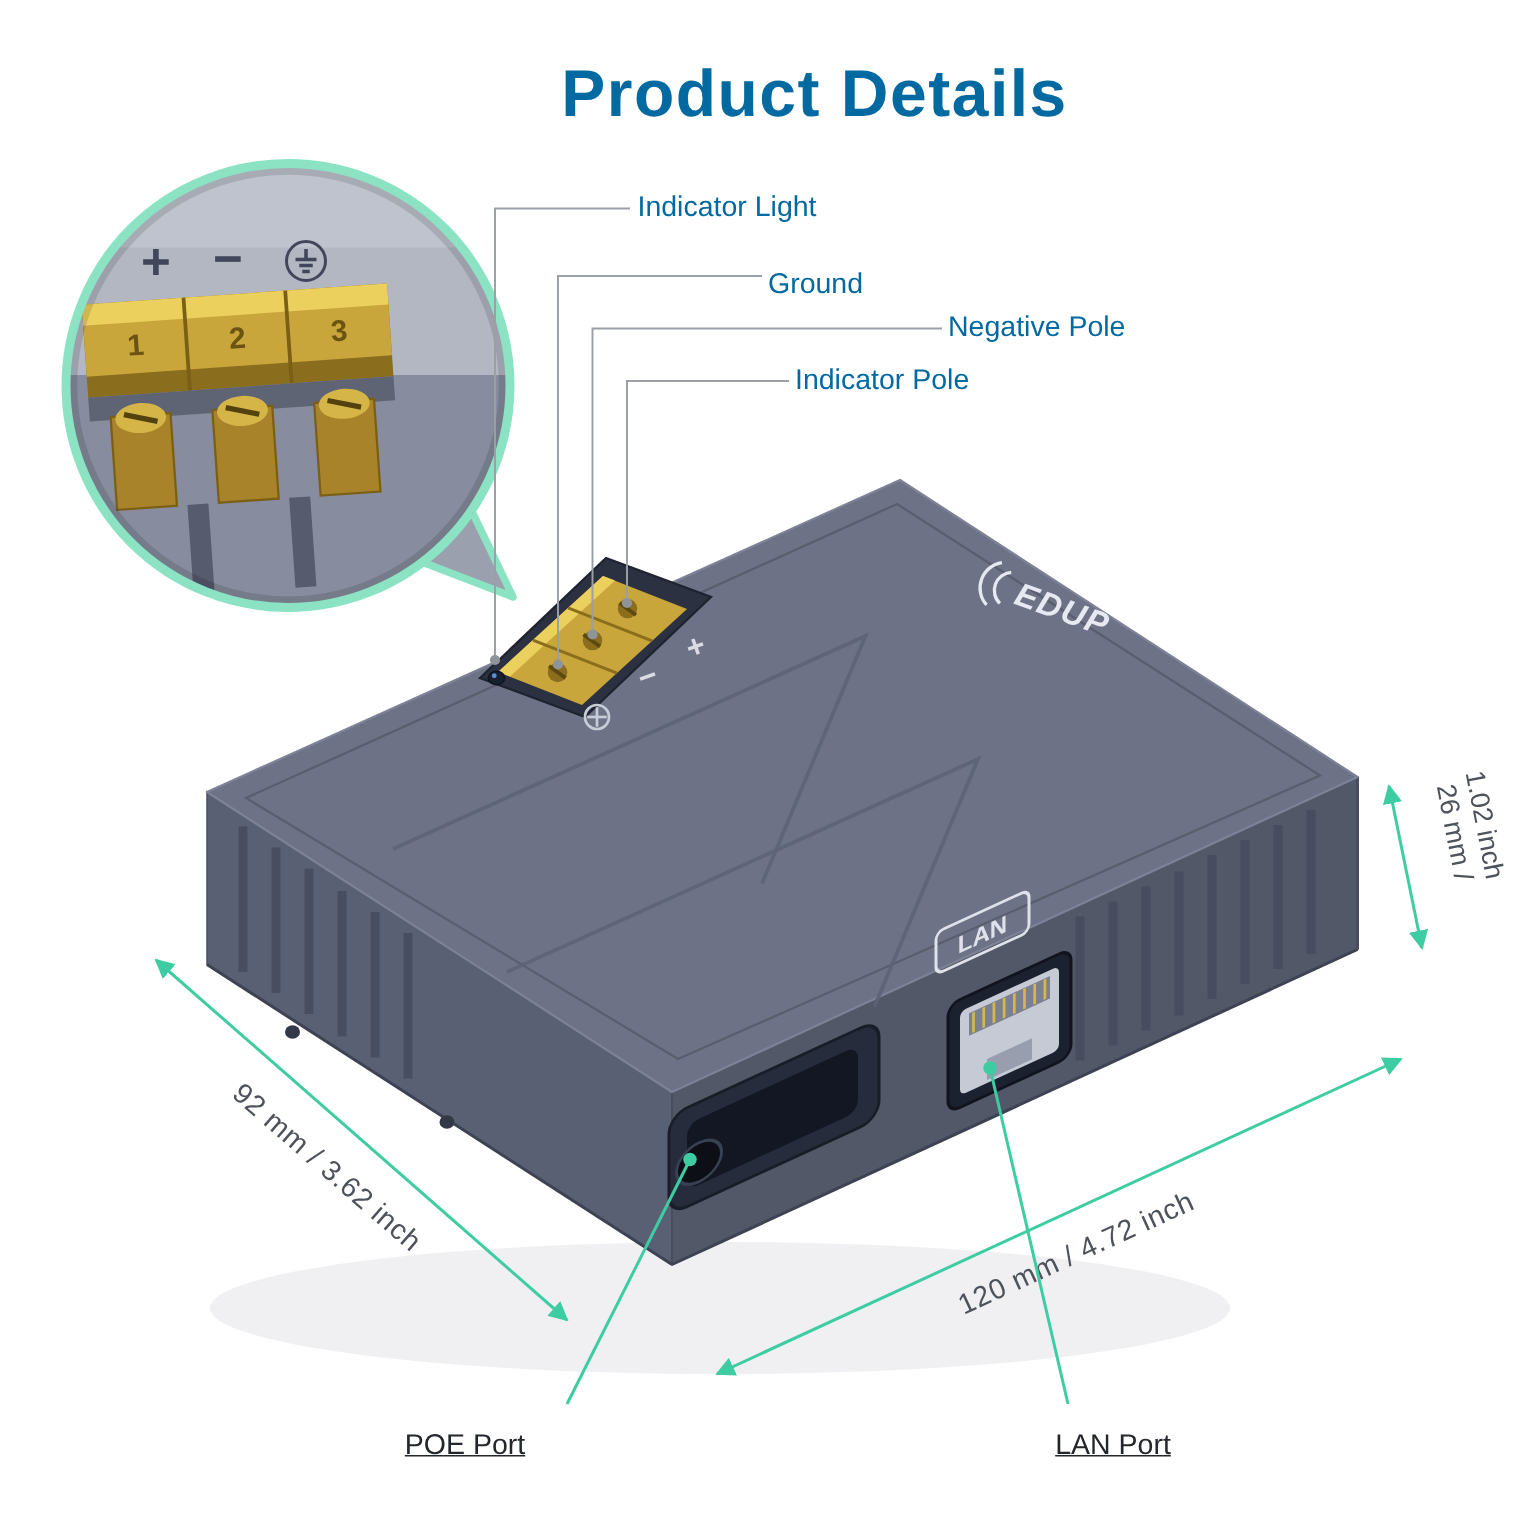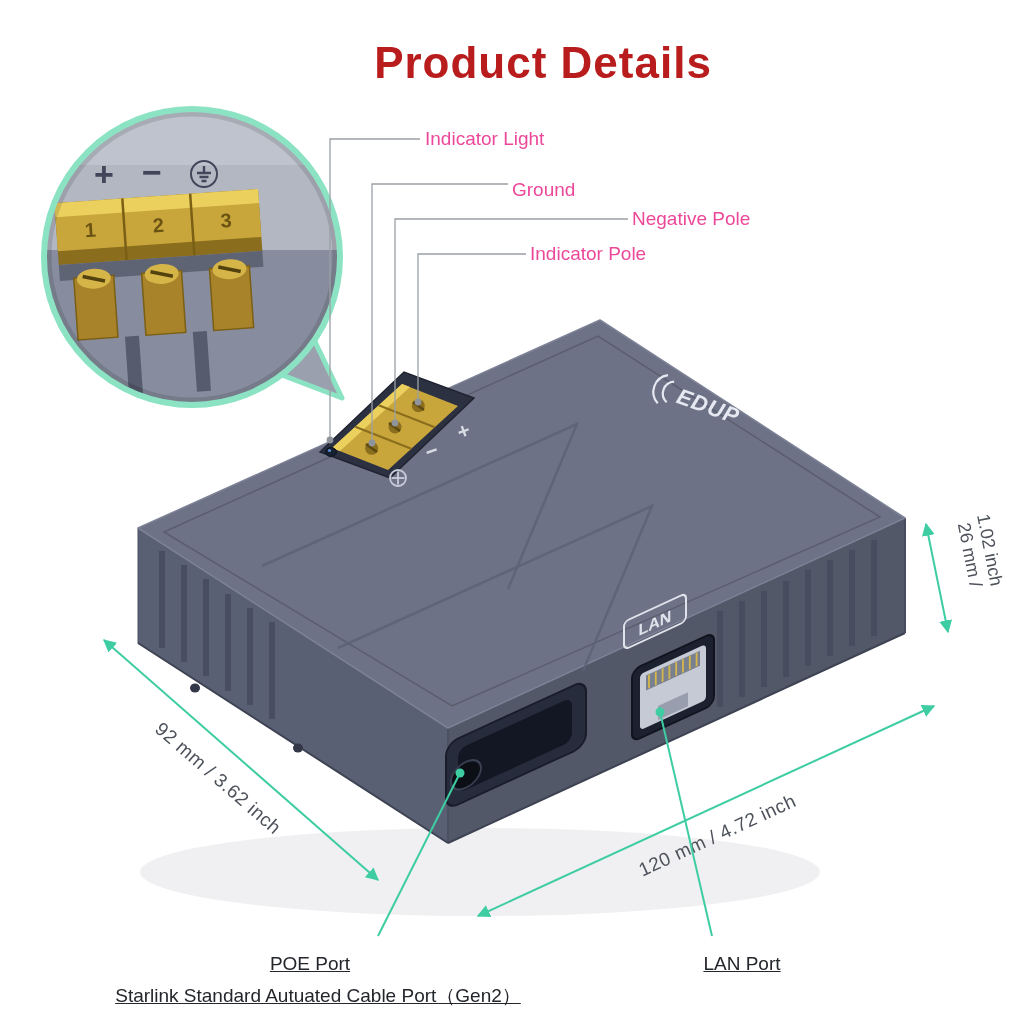--- a/index.html
+++ b/index.html
@@ -3,24 +3,24 @@
 <meta charset="utf-8">
 <style>
   html,body{margin:0;padding:0;background:#ffffff;}
   .canvas{
     position:relative;width:1024px;height:1024px;background:#ffffff;
     overflow:hidden;font-family:"Liberation Sans",sans-serif;
   }
   svg{font-family:"Liberation Sans",sans-serif;}
   .page-title{
     position:absolute;top:38px;left:543px;transform:translateX(-50%);
-    font-size:44px;font-weight:700;color:#b91c1c;letter-spacing:1px;white-space:nowrap;
+    font-size:44px;font-weight:700;color:#0369a1;letter-spacing:1px;white-space:nowrap;
   }
   .label{
-    position:absolute;font-size:19px;color:#ec4899;white-space:nowrap;line-height:22px;
+    position:absolute;font-size:19px;color:#0369a1;white-space:nowrap;line-height:22px;
   }
   .label.centered{transform:translateX(-50%);}
   .label.dark{color:#23262b;text-decoration:underline;}
 </style>
 </head>
 <body>
 
 <div class="canvas">
 
   <svg width="1024" height="1024" viewBox="0 0 1024 1024" style="position:absolute;left:0;top:0;">
@@ -214,16 +214,15 @@
   </svg>
 
   <div class="page-title">Product Details</div>
 
   <div class="label" style="left:425px;top:128px;">Indicator Light</div>
   <div class="label" style="left:512px;top:179px;">Ground</div>
   <div class="label" style="left:632px;top:208px;">Negative Pole</div>
   <div class="label" style="left:530px;top:243px;">Indicator Pole</div>
 
   <div class="label dark centered" style="left:310px;top:953px;">POE Port</div>
-  <div class="label dark centered" style="left:318px;top:985px;">Starlink Standard Autuated Cable Port（Gen2）</div>
   <div class="label dark centered" style="left:742px;top:953px;">LAN Port</div>
 
 </div>
 
 </body></html>

